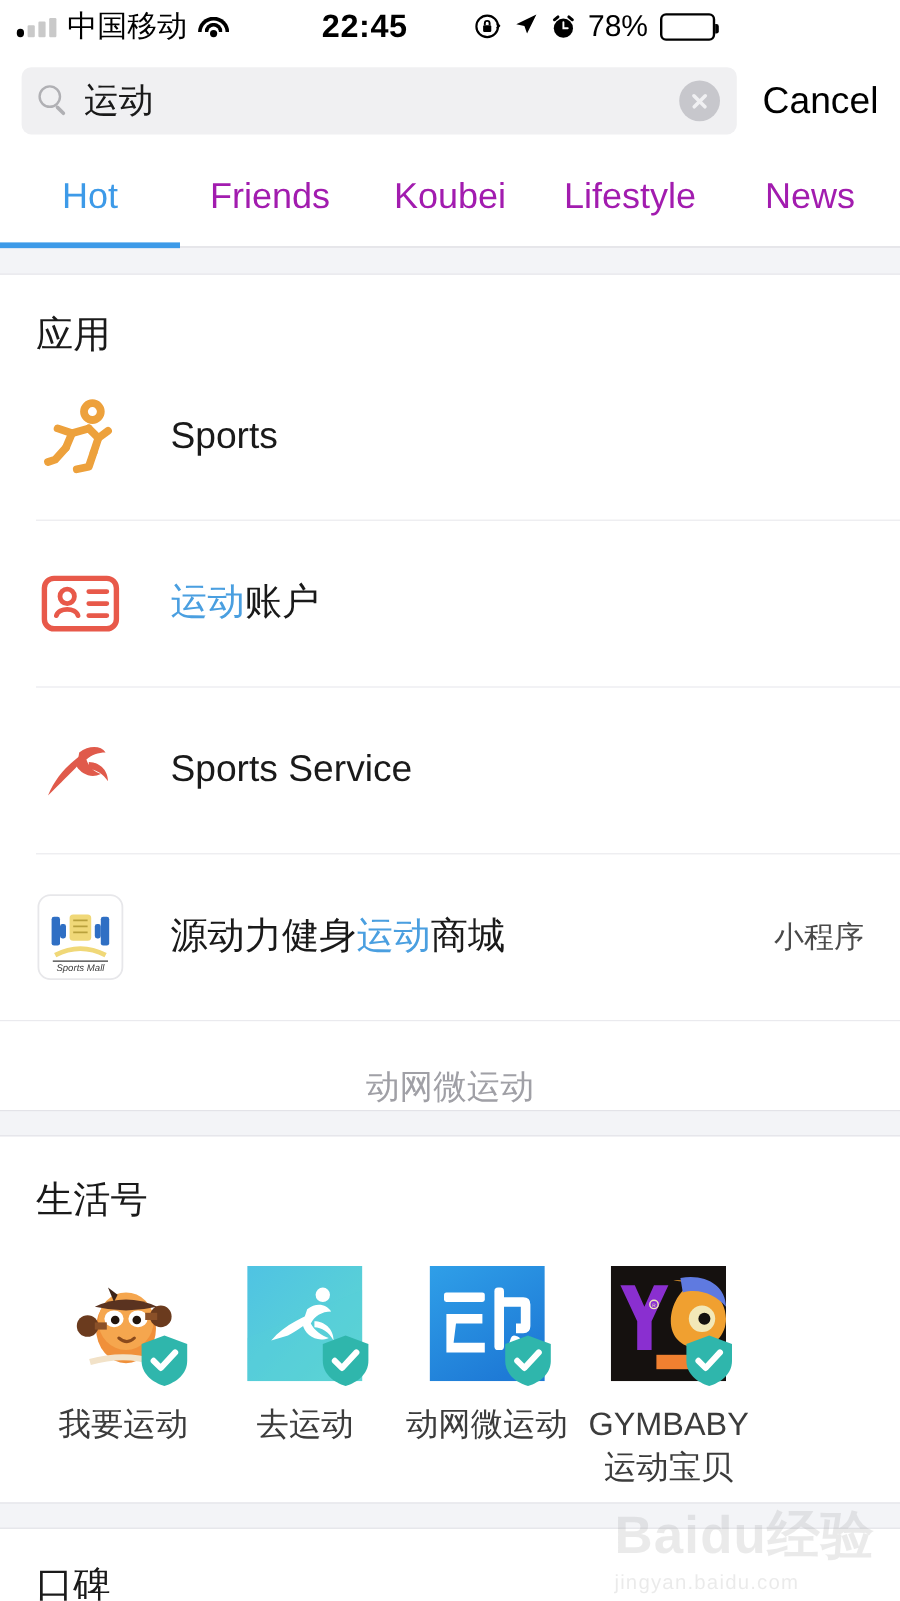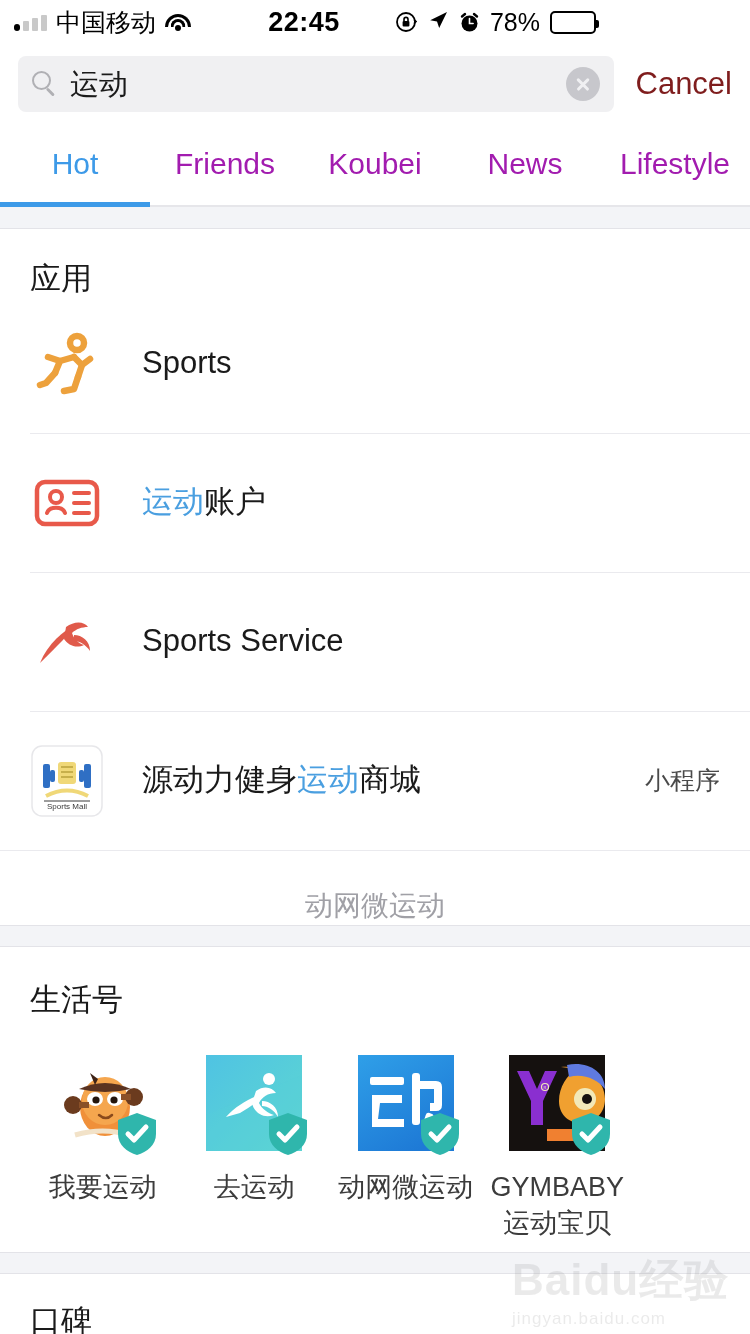--- a/index.html
+++ b/index.html
@@ -60,21 +60,21 @@
                border-radius:2px; transform:rotate(45deg); transform-origin:left center; }
   .searchvalue { font-size:29px; color:#1a1a1a; line-height:1; }
   .clearbtn { position:absolute; right:14px; top:50%; transform:translateY(-50%);
               width:34px; height:34px; border-radius:50%; background:#c7c7cc;
               display:flex; align-items:center; justify-content:center; }
   .clearbtn:before, .clearbtn:after {
     content:""; position:absolute; width:16px; height:2.6px; background:#f0f0f2; border-radius:2px;
   }
   .clearbtn:before { transform:rotate(45deg); }
   .clearbtn:after  { transform:rotate(-45deg); }
-  .cancelbtn { font-size:31px; color:#7f1d1d; margin-left:22px; white-space:nowrap; }
+  .cancelbtn { font-size:31px; color:#000000; margin-left:22px; white-space:nowrap; }
 
   
   .tabs {
     position:absolute; top:124px; left:0; width:750px; height:80px;
     display:flex; align-items:center; background:#fff;
   }
   .tab { flex:1; text-align:center; font-size:30px; color:#a21caf; line-height:1; }
   .tab.active { color:#3d9ae8; }
   .tab-underline { position:absolute; top:202px; left:0; width:150px; height:5px; background:#3d9ae8; }
   .tabs-bottomline { position:absolute; top:205px; left:0; width:750px; height:2px; background:#e6e6ea; }
@@ -84,21 +84,21 @@
   
   .section-apps { position:absolute; top:229px; left:0; width:750px; background:#fff; }
   .sec-title { font-size:31px; color:#1a1a1a; padding:34px 0 0 30px; line-height:1; }
   .approw {
     position:relative; display:flex; align-items:center; height:139px;
     padding:0 30px 0 30px;
   }
   .approw + .approw:before {
     content:""; position:absolute; left:30px; right:0; top:0; height:1px; background:#eaeaee;
   }
-  .appicon { width:74px; height:74px; flex:0 0 auto; margin-right:38px; position:relative; }
+  .appicon { width:74px; height:74px; flex:0 0 auto; margin-right:38px; position:relative;font-style:italic; }
   .appname { font-size:31px; color:#1a1a1a; line-height:1.1; }
   .hl { color:#4a9fe0; }
   .tagright { margin-left:auto; font-size:25px; color:#4a4a4a; }
   .moreapps {
     position:relative; height:112px; display:flex; align-items:center; justify-content:center;
     font-size:28px; color:#a0a0a6;
   }
   .moreapps:before { content:""; position:absolute; left:0; right:0; top:0; height:1px; background:#eaeaee; }
   .band2 { position:absolute; left:0; width:750px; height:22px; background:#f3f4f7;
            border-top:1px solid #e3e3e8; border-bottom:1px solid #e3e3e8; }
@@ -181,22 +181,22 @@
       <span class="searchvalue">运动</span>
       <span class="clearbtn"></span>
     </div>
     <span class="cancelbtn">Cancel</span>
   </div>
 
   <div class="tabs">
     <div class="tab active">Hot</div>
     <div class="tab">Friends</div>
     <div class="tab">Koubei</div>
+    <div class="tab">Lifestyle</div>
     <div class="tab">News</div>
-    <div class="tab">Lifestyle</div>
   </div>
   <div class="tabs-bottomline"></div>
   <div class="tab-underline"></div>
   <div class="gapband"></div>
   <div class="gapband-line"></div>
 
   <div class="section-apps">
     <div class="sec-title">应用</div>
 
     <div class="approw">

